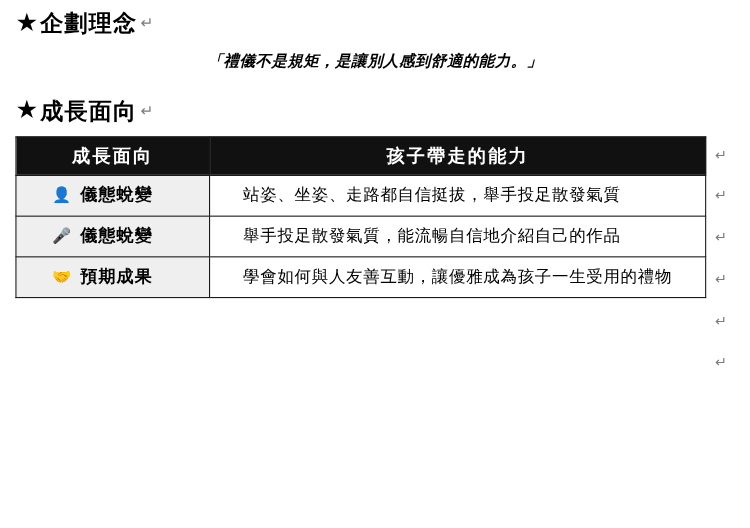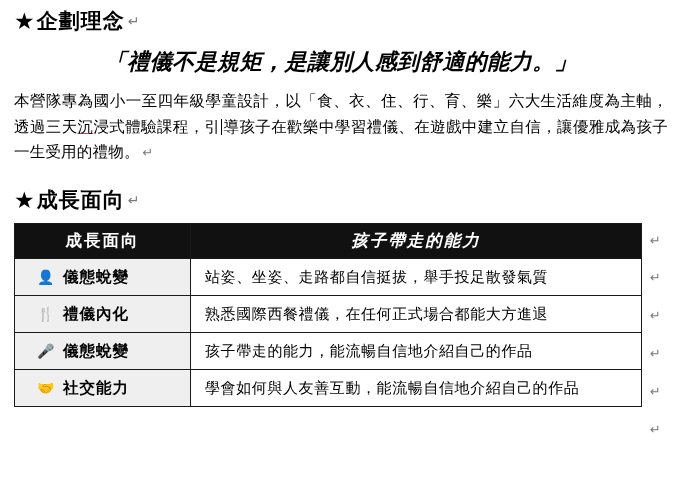--- a/index.html
+++ b/index.html
@@ -51,21 +51,21 @@
   }
   .pilcrow.small {
     font-size: 13px;
   }
   
   .quote {
     text-align: center;
     font-family: "DejaVu Serif", "Liberation Serif", serif;
     font-style: italic;
     font-weight: bold;
-    font-size: 22px;
+    font-size: 14px;
     margin: 13px 0 12px 0;
     letter-spacing: 0.5px;
   }
   
   .para {
     font-size: 15.5px;
     line-height: 1.62;
     letter-spacing: 0.2px;
     margin: 0 0 6px 0;
     text-align: justify;
@@ -105,42 +105,42 @@
   thead th {
     background: #111111;
     color: #ffffff;
     font-weight: bold;
     font-size: 16.5px;
     height: 34px;
     letter-spacing: 2px;
     text-align: center;
   }
   thead th.col1 { width: 175px; }
-  thead th.col2 { width: 450px; font-style: italic; }
+  thead th.col2 { width: 450px; }
   tbody td.aspect {
     background: #efefef;
     height: 36px;
     font-weight: bold;
     font-size: 15.5px;
     letter-spacing: 1px;
-    padding-left: 22px;
+    padding-left: 32px;
   }
   tbody td.aspect .ic {
     display: inline-block;
     width: 20px;
     text-align: center;
     margin-right: 6px;
     font-size: 14px;
   }
   tbody td.ability {
     background: #ffffff;
     height: 36px;
     font-size: 15px;
     letter-spacing: 0.6px;
-    padding-left: 14px;
+    padding-left: 30px;
   }
   
   .side-marks {
     position: absolute;
     left: 636px;
     top: 0;
     width: 30px;
   }
   .side-marks span {
     display: block;
@@ -158,21 +158,20 @@
   <div class="content">
 
     <div class="heading">
       <span class="star">★</span>
         <span class="htext">企劃理念</span>
         <span class="pilcrow">↵</span>
     </div>
 
     <div class="quote">「禮儀不是規矩，是讓別人感到舒適的能力。」</div>
 
-    <div class="para"><span>本營隊專為國小一至四年級學童設計，以「食、衣、住、行、育、樂」六大生活維度為主軸，透過三天</span><span class="underline-err">沉</span><span>浸式體驗課程，引</span><span class="caret"></span><span>導孩子在歡樂中學習禮儀、在遊戲中建立自信，讓優雅成為孩子一生受用的禮物。</span><span class="pilcrow small">↵</span></div>
 
     <div class="heading heading2-wrap">
       <span class="star">★</span>
         <span class="htext">成長面向</span>
         <span class="pilcrow">↵</span>
     </div>
 
     <div class="tbl-wrap">
       <table class="outcomes">
         <thead>
@@ -180,30 +179,26 @@
             <th class="col1">成長面向</th>
             <th class="col2">孩子帶走的能力</th>
           </tr>
         </thead>
         <tbody>
           <tr>
             <td class="aspect"><span class="ic">👤</span><span>儀態蛻變</span></td>
             <td class="ability">站姿、坐姿、走路都自信挺拔，舉手投足散發氣質</td>
           </tr>
           <tr>
-            <td class="aspect"><span class="ic">🍴</span><span>禮儀內化</span></td>
-            <td class="ability">熟悉國際西餐禮儀，在任何正式場合都能大方進退</td>
-          </tr>
-          <tr>
             <td class="aspect"><span class="ic">🎤</span><span>儀態蛻變</span></td>
-            <td class="ability">孩子帶走的能力，能流暢自信地介紹自己的作品</td>
-          </tr>
-          <tr>
-            <td class="aspect"><span class="ic">🤝</span><span>社交能力</span></td>
-            <td class="ability">學會如何與人友善互動，能流暢自信地介紹自己的作品</td>
+            <td class="ability">舉手投足散發氣質，能流暢自信地介紹自己的作品</td>
+          </tr>
+          <tr>
+            <td class="aspect"><span class="ic">🤝</span><span>預期成果</span></td>
+            <td class="ability">學會如何與人友善互動，讓優雅成為孩子一生受用的禮物</td>
           </tr>
         </tbody>
       </table>
 
       <div class="side-marks">
         <span class="h">↵</span>
         <span class="r">↵</span>
         <span class="r">↵</span>
         <span class="r">↵</span>
         <span class="r">↵</span>

